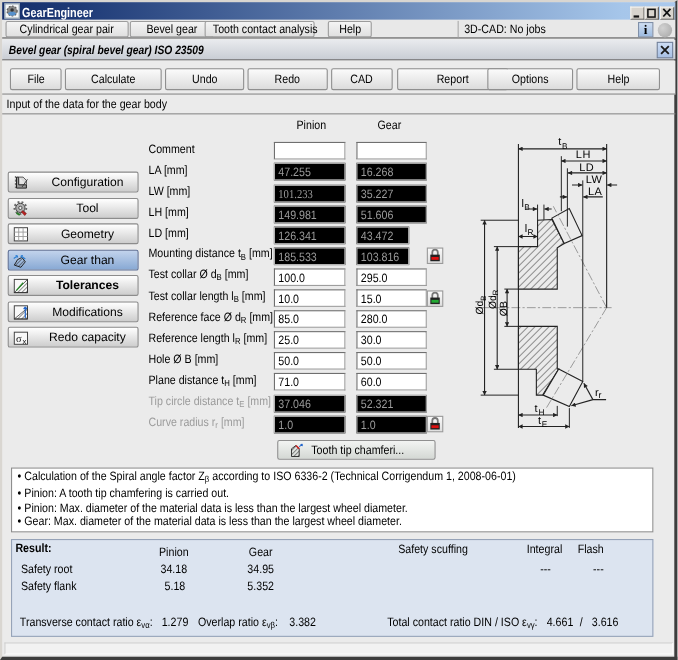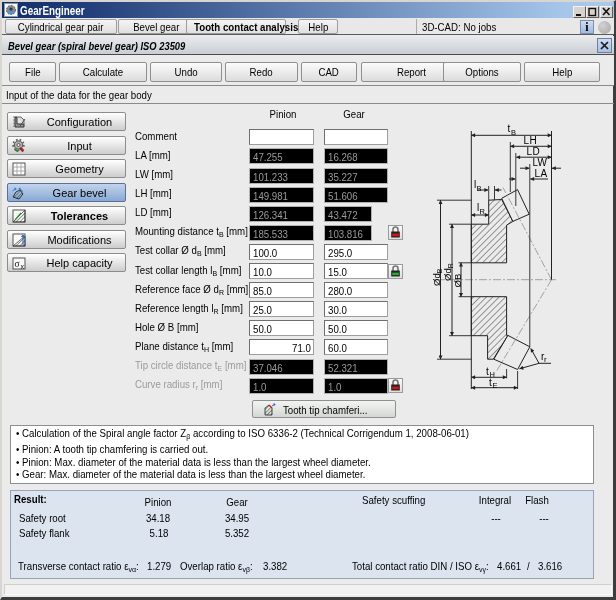--- a/index.html
+++ b/index.html
@@ -32,21 +32,21 @@
 .xbtn { position:absolute; left:595px; top:2px; width:15px; height:15px;
   background:linear-gradient(#ccdcf4,#a8c0e4); border:1px solid #70809c; }
 
 .toolbar { position:absolute; left:2px; top:55px; width:612px; height:31px; background:#ebebeb; border-bottom:1px solid #8a8a8a; }
 .tbtn { position:absolute; top:7px; height:20px; background:linear-gradient(#fbfbfb,#dcdcdc);
   border:1px solid #8f8f8f; border-radius:2px; text-align:center; line-height:18px; }
 .inplabel { position:absolute; left:6px; top:89px; }
 .sep2 { position:absolute; left:2px; top:103px; width:612px; height:1px; background:#8a8a8a; }
 
 .sbtn { position:absolute; left:7px; width:119px; height:19px;
-  background:linear-gradient(#ffffff,#cdcdcd); border:1px solid #8c8c8c; border-radius:2px; }
+  background:linear-gradient(#ffffff,#cdcdcd); border:1px solid #8c8c8c; border-radius:2px;margin-top:44px; }
 .sbtn.sel { background:linear-gradient(#c2d3ec,#88a9d4); border:1px solid #5c6f96; }
 .sbtn .lbl { position:absolute; left:26px; right:0; top:3px; text-align:center; }
 .sbtn .ic { position:absolute; left:3px; top:1px; width:16px; height:16px; }
 
 .fld { position:absolute; height:16px; background:#fff; border:1px solid; border-color:#6f6f6f #9e9e9e #9e9e9e #6f6f6f;
   font-family:"Liberation Sans",sans-serif; font-size:11px; padding:2px 0 0 3px; line-height:12px; }
 .fld.dis { color:#9b9b9b; border:1px solid #b2b2b2; background:#000000; }
 .lockb { position:absolute; left:388px; width:15px; height:15px;
   background:linear-gradient(#fafafa,#dedede); border:1px solid #9a9a9a; }
 
@@ -82,21 +82,21 @@
         <rect x="2" y="1.5" width="6.5" height="7" fill="none" stroke="#111" stroke-width="1.4"></rect>
       </svg></div>
   <div class="wbtn" style="left:598px;"><svg width="11" height="10">
         <path d="M2 1 L8.5 8 M8.5 1 L2 8" stroke="#111" stroke-width="1.6"></path>
       </svg></div>
 </div>
 
 <div class="menubar">
   <div class="mbtn" style="left:3px; width:112px;"><span class="bt">Cylindrical gear pair</span></div>
   <div class="mbtn" style="left:116px; width:76px;"><span class="bt">Bevel gear</span></div>
-  <div class="mbtn" style="left:184px; width:100px;font-weight:bold;"><span class="bt">Tooth contact analysis</span></div>
+  <div class="mbtn" style="left:184px; width:100px;"><span class="bt">Tooth contact analysis</span></div>
   <div class="mbtn" style="left:296px; width:40px;"><span class="bt">Help</span></div>
   <div class="abs" style="left:414px; top:1px; width:1px; height:15px; background:#aaa;"></div>
   <div class="t" style="left:420px; top:3px;">3D-CAD: No jobs</div>
   <div class="abs" style="left:578px; top:2px; width:14px; height:14px; background:linear-gradient(#cfdef2,#9dbbe0); border:1px solid #7f8fa8; text-align:center;"><span style="font-family:'Liberation Serif',serif; font-weight:bold; font-size:12px; line-height:13px;">i</span></div>
   <div class="abs" style="left:596px; top:2.5px; width:13px; height:13px; border-radius:50%; background:radial-gradient(circle at 4.5px 4.5px,#d2d2d2,#a5a5a5);"></div>
 </div>
 
 <div class="bevbar">
   <div class="txt" style="transform-origin:0 0; transform:scaleX(0.85);">Bevel gear (spiral bevel gear) ISO 23509</div>
   <div class="xbtn"><svg width="13" height="13">
@@ -128,40 +128,40 @@
       <span class="lbl">Configuration</span>
     </div>
     <div class="sbtn" style="top:135.5px;">
       <span class="ic"><svg width="16" height="16" viewBox="0 0 16 16">
           <circle cx="7.5" cy="7" r="4.2" fill="#b0b0b0" stroke="#333" stroke-width="0.8"></circle>
           <circle cx="7.5" cy="7" r="5.4" fill="none" stroke="#666" stroke-width="1.7" stroke-dasharray="1.7 2"></circle>
           <circle cx="7.5" cy="7" r="1.5" fill="#eee" stroke="#333" stroke-width="0.7"></circle>
           <path d="M9.5 9.5 L13 12 11.5 14 8.5 10.8 Z" fill="#bb2222" stroke="#771111" stroke-width="0.5"></path>
           <path d="M4 11.5 L7 13.5" stroke="#2a7a2a" stroke-width="1.8"></path>
         </svg></span>
-      <span class="lbl">Input</span>
+      <span class="lbl">Tool</span>
     </div>
     <div class="sbtn" style="top:159px;">
       <span class="ic"><svg width="16" height="16" viewBox="0 0 16 16">
           <rect x="2" y="2" width="12" height="12" fill="#fdfdfd" stroke="#444" stroke-width="0.9"></rect>
           <path d="M6 2 V14 M10 2 V14 M2 6 H14 M2 10 H14" stroke="#999" stroke-width="0.8"></path>
         </svg></span>
       <span class="lbl">Geometry</span>
     </div>
     <div class="sbtn sel" style="top:182.5px;">
       <span class="ic"><svg width="16" height="16" viewBox="0 0 16 16">
           <defs>
             <pattern id="ph1" width="2.6" height="2.6" patternUnits="userSpaceOnUse" patternTransform="rotate(45)">
               <line x1="0" y1="0" x2="0" y2="2.6" stroke="#222" stroke-width="0.9"></line>
             </pattern>
           </defs>
           <path d="M2 12 L5 7 9 5 12 9 8 14 Z" fill="url(#ph1)" stroke="#222" stroke-width="0.9"></path>
           <path d="M1.5 6 L5 3.5 M5 3.5 L3.2 3.2 M5 3.5 L4.6 5.2 M8 3.5 L12 6.5 M8 3.5 L9.8 3.2 M8 3.5 L8.6 5.2" stroke="#2b7fd4" stroke-width="1"></path>
         </svg></span>
-      <span class="lbl">Gear bevel</span>
+      <span class="lbl">Gear than</span>
     </div>
     <div class="sbtn" style="top:206px;font-weight:bold;">
       <span class="ic"><svg width="16" height="16" viewBox="0 0 16 16">
           <rect x="2" y="2" width="12" height="12" fill="#f8f8f8" stroke="#444" stroke-width="0.9"></rect>
           <path d="M2 14 L14 2 V14 Z" fill="url(#ph1)" stroke="#333" stroke-width="0.7"></path>
           <path d="M4 12 L10 5" stroke="#2a8a2a" stroke-width="1.2"></path>
         </svg></span>
       <span class="lbl">Tolerances</span>
     </div>
     <div class="sbtn" style="top:229.5px;">
@@ -171,35 +171,35 @@
           <path d="M12 3 V13 M12 3 L10.5 5 M12 3 L13.5 5" stroke="#2266cc" stroke-width="1.1"></path>
         </svg></span>
       <span class="lbl">Modifications</span>
     </div>
     <div class="sbtn" style="top:253px;">
       <span class="ic"><svg width="16" height="16" viewBox="0 0 16 16">
           <rect x="2" y="3" width="12" height="11" fill="#f8f8f8" stroke="#444" stroke-width="0.9"></rect>
           <text x="3.5" y="11.5" font-size="9.5" fill="#111" font-family="Liberation Serif">σ</text>
           <text x="9.5" y="13.5" font-size="7" fill="#111">x</text>
         </svg></span>
-      <span class="lbl">Help capacity</span>
+      <span class="lbl">Redo capacity</span>
     </div>
   </div>
 
 <div id="form">
     <div class="t ctr" style="left:263px; top:108px; width:40px;">Pinion</div>
     <div class="t ctr" style="left:334px; top:108px; width:40px;">Gear</div>
     <div class="t" style="left:135px; top:129.8px;">Comment</div>
     <div class="fld" style="left:249px; top:129.3px; width:65px;"><span class="bt" style="transform-origin:0 50%;"></span></div>
     <div class="fld" style="left:324px; top:129.3px; width:64px;"><span class="bt" style="transform-origin:0 50%;"></span></div>
     <div class="t" style="left:135px; top:148.9px;">LA [mm]</div>
     <div class="fld dis" style="left:249px; top:148.4px; width:65px;"><span class="bt" style="transform-origin:0 50%;">47.255</span></div>
     <div class="fld dis" style="left:324px; top:148.4px; width:64px;"><span class="bt" style="transform-origin:0 50%;">16.268</span></div>
     <div class="t" style="left:135px; top:168px;">LW [mm]</div>
-    <div class="fld dis" style="left:249px; top:167.5px; width:65px;"><span class="bt" style="transform-origin:0 50%;">101.233</span></div>
+    <div class="fld dis" style="left:249px; top:167.5px; width:65px;font-family:Liberation Serif, serif;"><span class="bt" style="transform-origin:0 50%;">101.233</span></div>
     <div class="fld dis" style="left:324px; top:167.5px; width:64px;"><span class="bt" style="transform-origin:0 50%;">35.227</span></div>
     <div class="t" style="left:135px; top:187.10000000000002px;">LH [mm]</div>
     <div class="fld dis" style="left:249px; top:186.60000000000002px; width:65px;"><span class="bt" style="transform-origin:0 50%;">149.981</span></div>
     <div class="fld dis" style="left:324px; top:186.60000000000002px; width:64px;"><span class="bt" style="transform-origin:0 50%;">51.606</span></div>
     <div class="t" style="left:135px; top:206.20000000000002px;">LD [mm]</div>
     <div class="fld dis" style="left:249px; top:205.70000000000002px; width:65px;"><span class="bt" style="transform-origin:0 50%;">126.341</span></div>
     <div class="fld dis" style="left:324px; top:205.70000000000002px; width:48px;"><span class="bt" style="transform-origin:0 50%;">43.472</span></div>
     <div class="t" style="left:135px; top:225.3px;">Mounting distance t<sub>B</sub> [mm]</div>
     <div class="fld dis" style="left:249px; top:224.8px; width:65px;"><span class="bt" style="transform-origin:0 50%;">185.533</span></div>
     <div class="fld dis" style="left:324px; top:224.8px; width:48px;"><span class="bt" style="transform-origin:0 50%;">103.816</span></div>
@@ -222,21 +222,21 @@
     <div class="t" style="left:135px; top:282.6px;">Reference face Ø d<sub>R</sub> [mm]</div>
     <div class="fld" style="left:249px; top:282.1px; width:65px;"><span class="bt" style="transform-origin:0 50%;">85.0</span></div>
     <div class="fld" style="left:324px; top:282.1px; width:64px;"><span class="bt" style="transform-origin:0 50%;">280.0</span></div>
     <div class="t" style="left:135px; top:301.70000000000005px;">Reference length l<sub>R</sub> [mm]</div>
     <div class="fld" style="left:249px; top:301.20000000000005px; width:65px;"><span class="bt" style="transform-origin:0 50%;">25.0</span></div>
     <div class="fld" style="left:324px; top:301.20000000000005px; width:64px;"><span class="bt" style="transform-origin:0 50%;">30.0</span></div>
     <div class="t" style="left:135px; top:320.8px;">Hole Ø B [mm]</div>
     <div class="fld" style="left:249px; top:320.3px; width:65px;"><span class="bt" style="transform-origin:0 50%;">50.0</span></div>
     <div class="fld" style="left:324px; top:320.3px; width:64px;"><span class="bt" style="transform-origin:0 50%;">50.0</span></div>
     <div class="t" style="left:135px; top:339.90000000000003px;">Plane distance t<sub>H</sub> [mm]</div>
-    <div class="fld" style="left:249px; top:339.40000000000003px; width:65px;text-align:right;"><span class="bt" style="transform-origin:0 50%;">71.0</span></div>
+    <div class="fld" style="left:249px; top:339.40000000000003px; width:65px;"><span class="bt" style="transform-origin:0 50%;">71.0</span></div>
     <div class="fld" style="left:324px; top:339.40000000000003px; width:64px;"><span class="bt" style="transform-origin:0 50%;">60.0</span></div>
     <div class="t" style="left:135px; top:359px; color:#9b9b9b;">Tip circle distance t<sub>E</sub> [mm]</div>
     <div class="fld dis" style="left:249px; top:358.5px; width:65px;"><span class="bt" style="transform-origin:0 50%;">37.046</span></div>
     <div class="fld dis" style="left:324px; top:358.5px; width:64px;"><span class="bt" style="transform-origin:0 50%;">52.321</span></div>
     <div class="t" style="left:135px; top:378.1px; color:#9b9b9b;">Curve radius r<sub>r</sub> [mm]</div>
     <div class="fld dis" style="left:249px; top:377.6px; width:65px;"><span class="bt" style="transform-origin:0 50%;">1.0</span></div>
     <div class="fld dis" style="left:324px; top:377.6px; width:64px;"><span class="bt" style="transform-origin:0 50%;">1.0</span></div>
     <div class="lockb" style="top:378.1px;"><svg width="13" height="13" viewBox="0 0 13 13">
         <path d="M4 6 V3.5 A2.5 2.5 0 0 1 9 3.5 V6" fill="none" stroke="#777" stroke-width="1.6"></path>
         <rect x="2.2" y="5.5" width="8.6" height="6" fill="#222"></rect>

